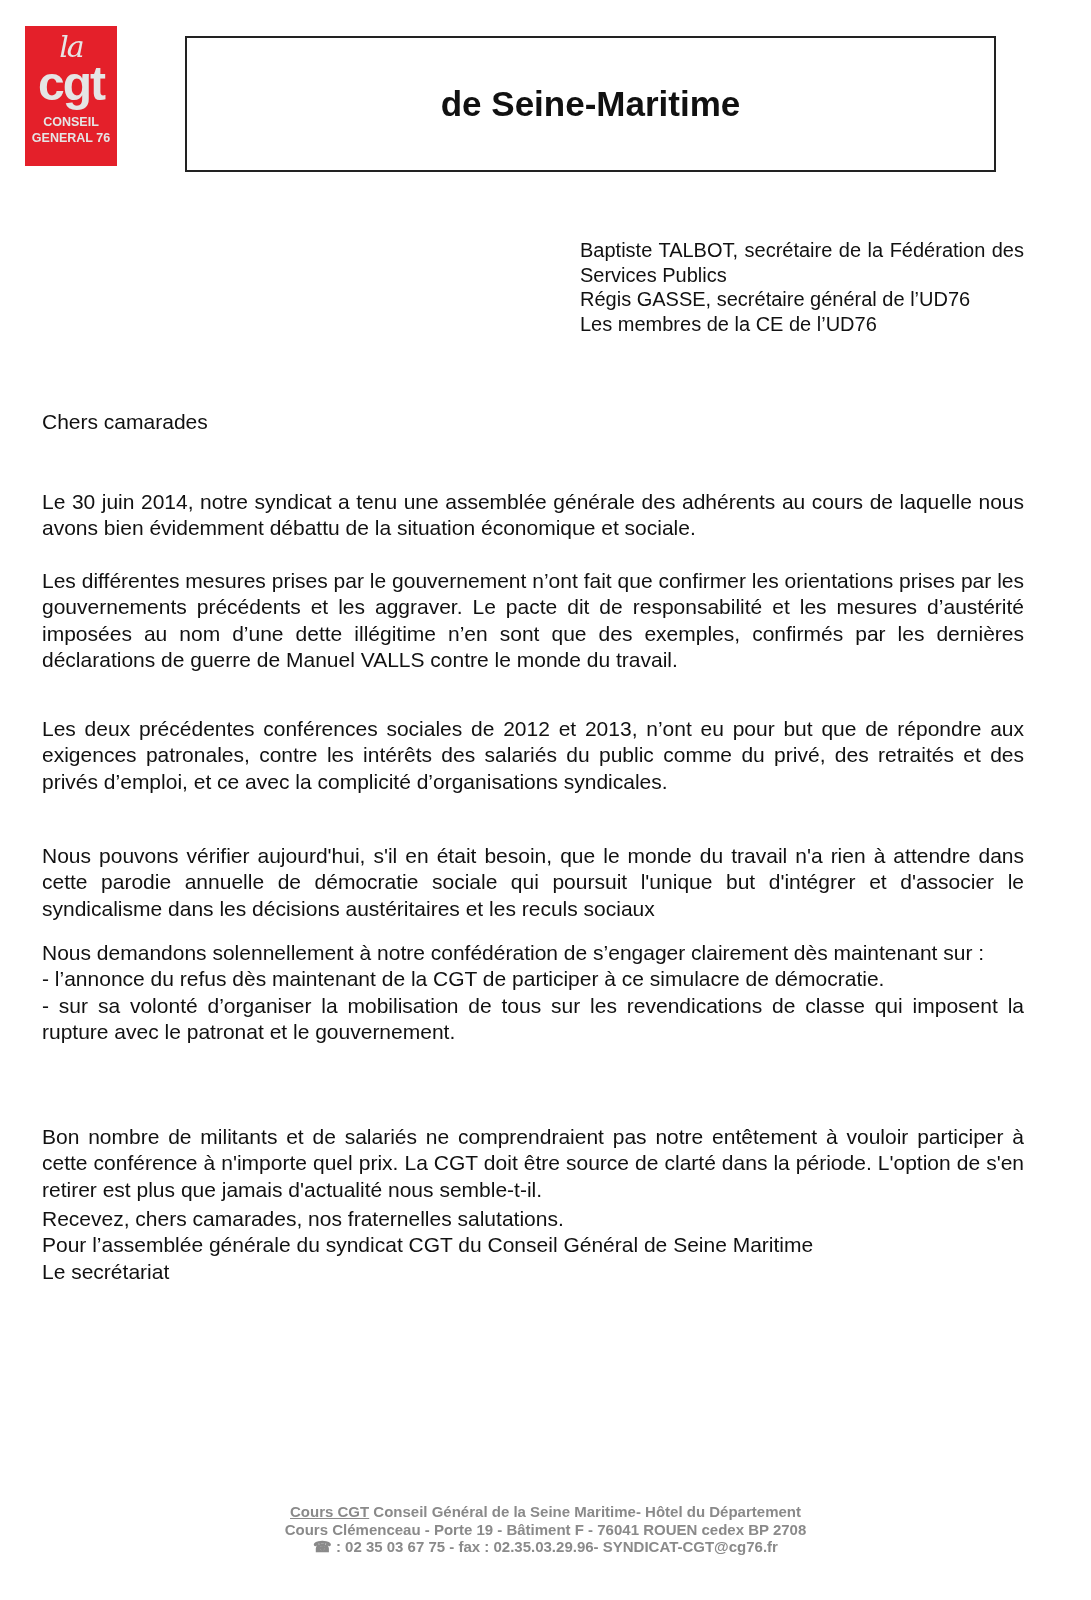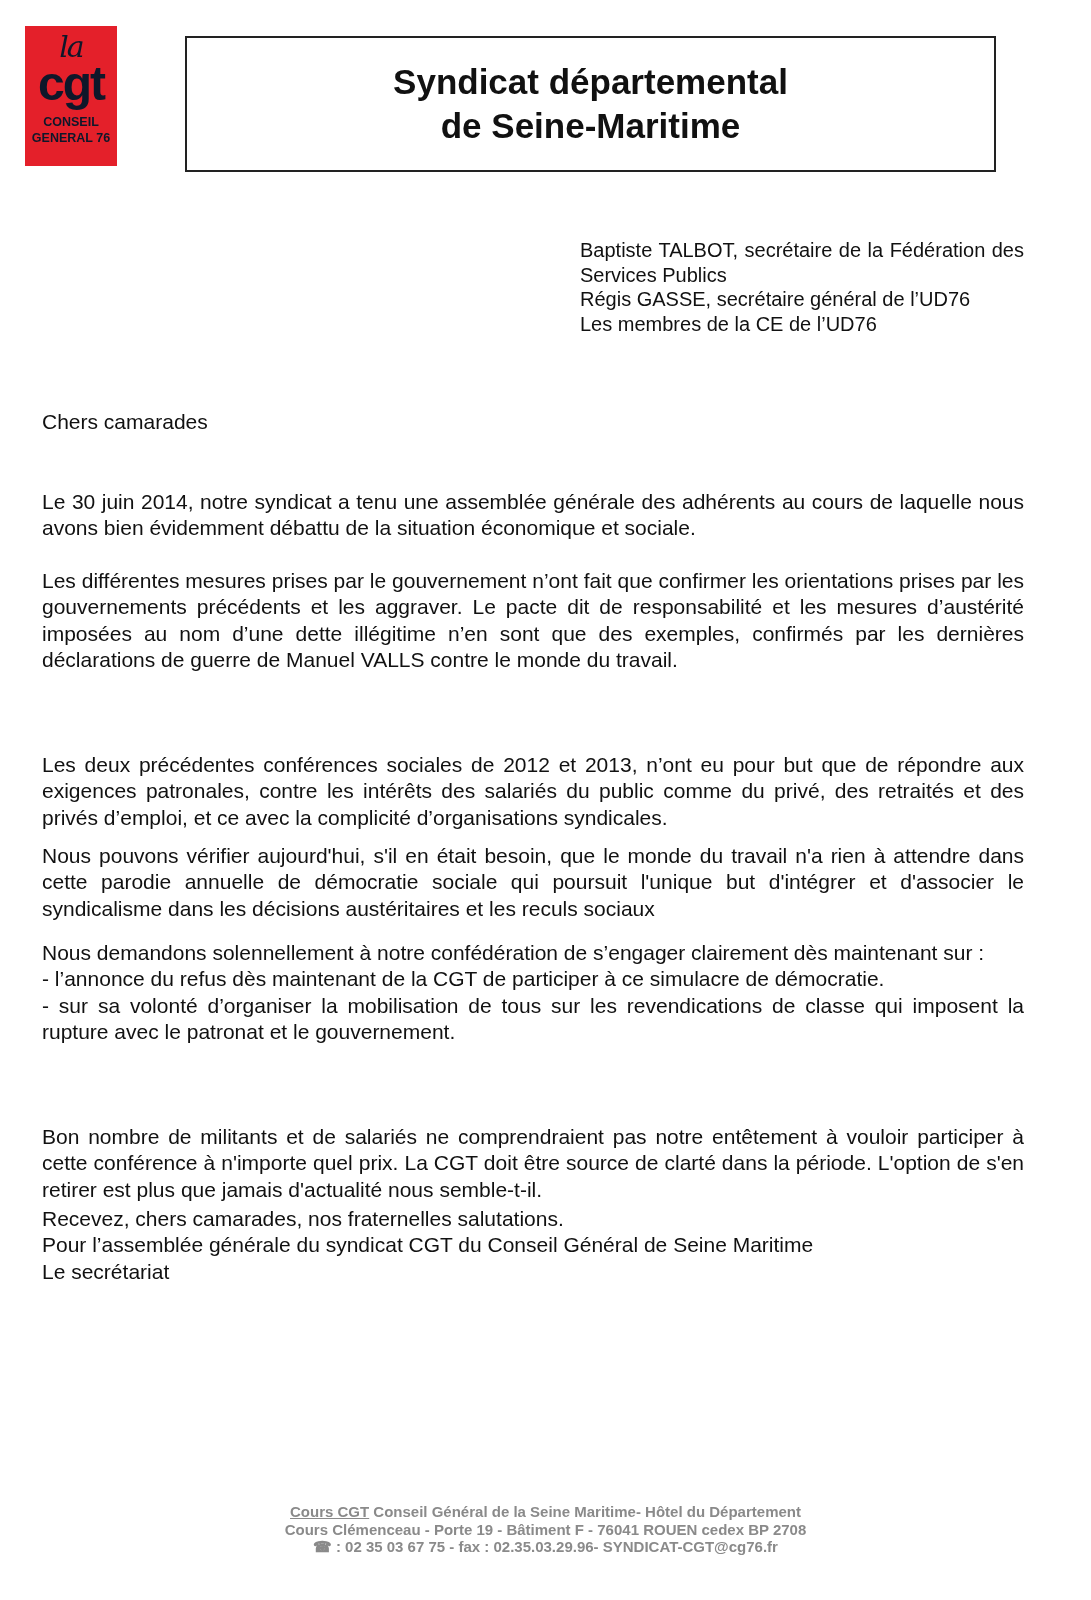--- a/index.html
+++ b/index.html
@@ -2,21 +2,21 @@
 <html><head>
   <meta charset="utf-8">
   <style>
     html, body { margin: 0; padding: 0; background: #ffffff; }
     body {
       width: 1091px; height: 1600px; position: relative; overflow: hidden;
       font-family: "Liberation Sans", sans-serif; color: #111111;
     }
     .logo {
       position: absolute; left: 25px; top: 26px; width: 92px; height: 140px;
-      background: #e4202a; color: #0f172a; text-align: center;
+      background: #e4202a; color: #e5e5e5; text-align: center;
     }
     .logo .la {
       position: absolute; left: 0; right: 0; top: 6px;
       font-family: "DejaVu Serif", serif; font-style: italic; font-size: 30px;
       letter-spacing: -2px; line-height: 30px;
     }
     .logo .cgt {
       position: absolute; left: 0; right: 0; top: 34px;
       font-family: "Liberation Sans", sans-serif; font-weight: bold; font-size: 48px;
       line-height: 48px; letter-spacing: -2px;
@@ -54,35 +54,34 @@
 <div class="logo">
   <div class="la">la</div>
   <div class="cgt">cgt</div>
   <div class="sub">
     <div>CONSEIL</div>
     <div>GENERAL 76</div>
   </div>
 </div>
 
 <div class="title-box">
-  <div>Syndicat départemental</div>
   <div>de Seine-Maritime</div>
 </div>
 
 <div class="recipients">
   <div>Baptiste TALBOT, secrétaire de la Fédération des Services Publics</div>
   <div>Régis GASSE, secrétaire général de l’UD76</div>
   <div>Les membres de la CE de l’UD76</div>
 </div>
 
 <div class="para" style="top:409px;">Chers camarades</div>
 
 <div class="para" style="top:489px;">Le 30 juin 2014, notre syndicat a tenu une assemblée générale des adhérents au cours de laquelle nous avons bien évidemment débattu de la situation économique et sociale.</div>
 <div class="para" style="top:568px;">Les différentes mesures prises par le gouvernement n’ont fait que confirmer les orientations prises par les gouvernements précédents et les aggraver. Le pacte dit de responsabilité et les mesures d’austérité imposées au nom d’une dette illégitime n’en sont que des exemples, confirmés par les dernières déclarations de guerre de Manuel VALLS contre le monde du travail.</div>
-<div class="para" style="top:752px;">Les deux précédentes conférences sociales de 2012 et 2013, n’ont eu pour but que de répondre aux exigences patronales, contre les intérêts des salariés du public comme du privé, des retraités et des privés d’emploi, et ce avec la complicité d’organisations syndicales.</div>
+<div class="para" style="top:716px;">Les deux précédentes conférences sociales de 2012 et 2013, n’ont eu pour but que de répondre aux exigences patronales, contre les intérêts des salariés du public comme du privé, des retraités et des privés d’emploi, et ce avec la complicité d’organisations syndicales.</div>
 <div class="para" style="top:834px;margin-top:9px;">Nous pouvons vérifier aujourd'hui, s'il en était besoin, que le monde du travail n'a rien à attendre dans cette parodie annuelle de démocratie sociale qui poursuit l'unique but d'intégrer et d'associer le syndicalisme dans les décisions austéritaires et les reculs sociaux</div>
 
 <div class="para" style="top:940px;">
   <div style="text-align:justify;">Nous demandons solennellement à notre confédération de s’engager clairement dès maintenant sur :</div>
   <div style="text-align:justify;">- l’annonce du refus dès maintenant de la CGT de participer à ce simulacre de démocratie.</div>
   <div style="text-align:justify;">- sur sa volonté d’organiser la mobilisation de tous sur les revendications de classe qui imposent la rupture avec le patronat et le gouvernement.</div>
 </div>
 
 <div class="para" style="top:1104px;margin-top:20px;">Bon nombre de militants et de salariés ne comprendraient pas notre entêtement à vouloir participer à cette conférence à n'importe quel prix. La CGT doit être source de clarté dans la période. L'option de s'en retirer est plus que jamais d'actualité nous semble-t-il.</div>
 

